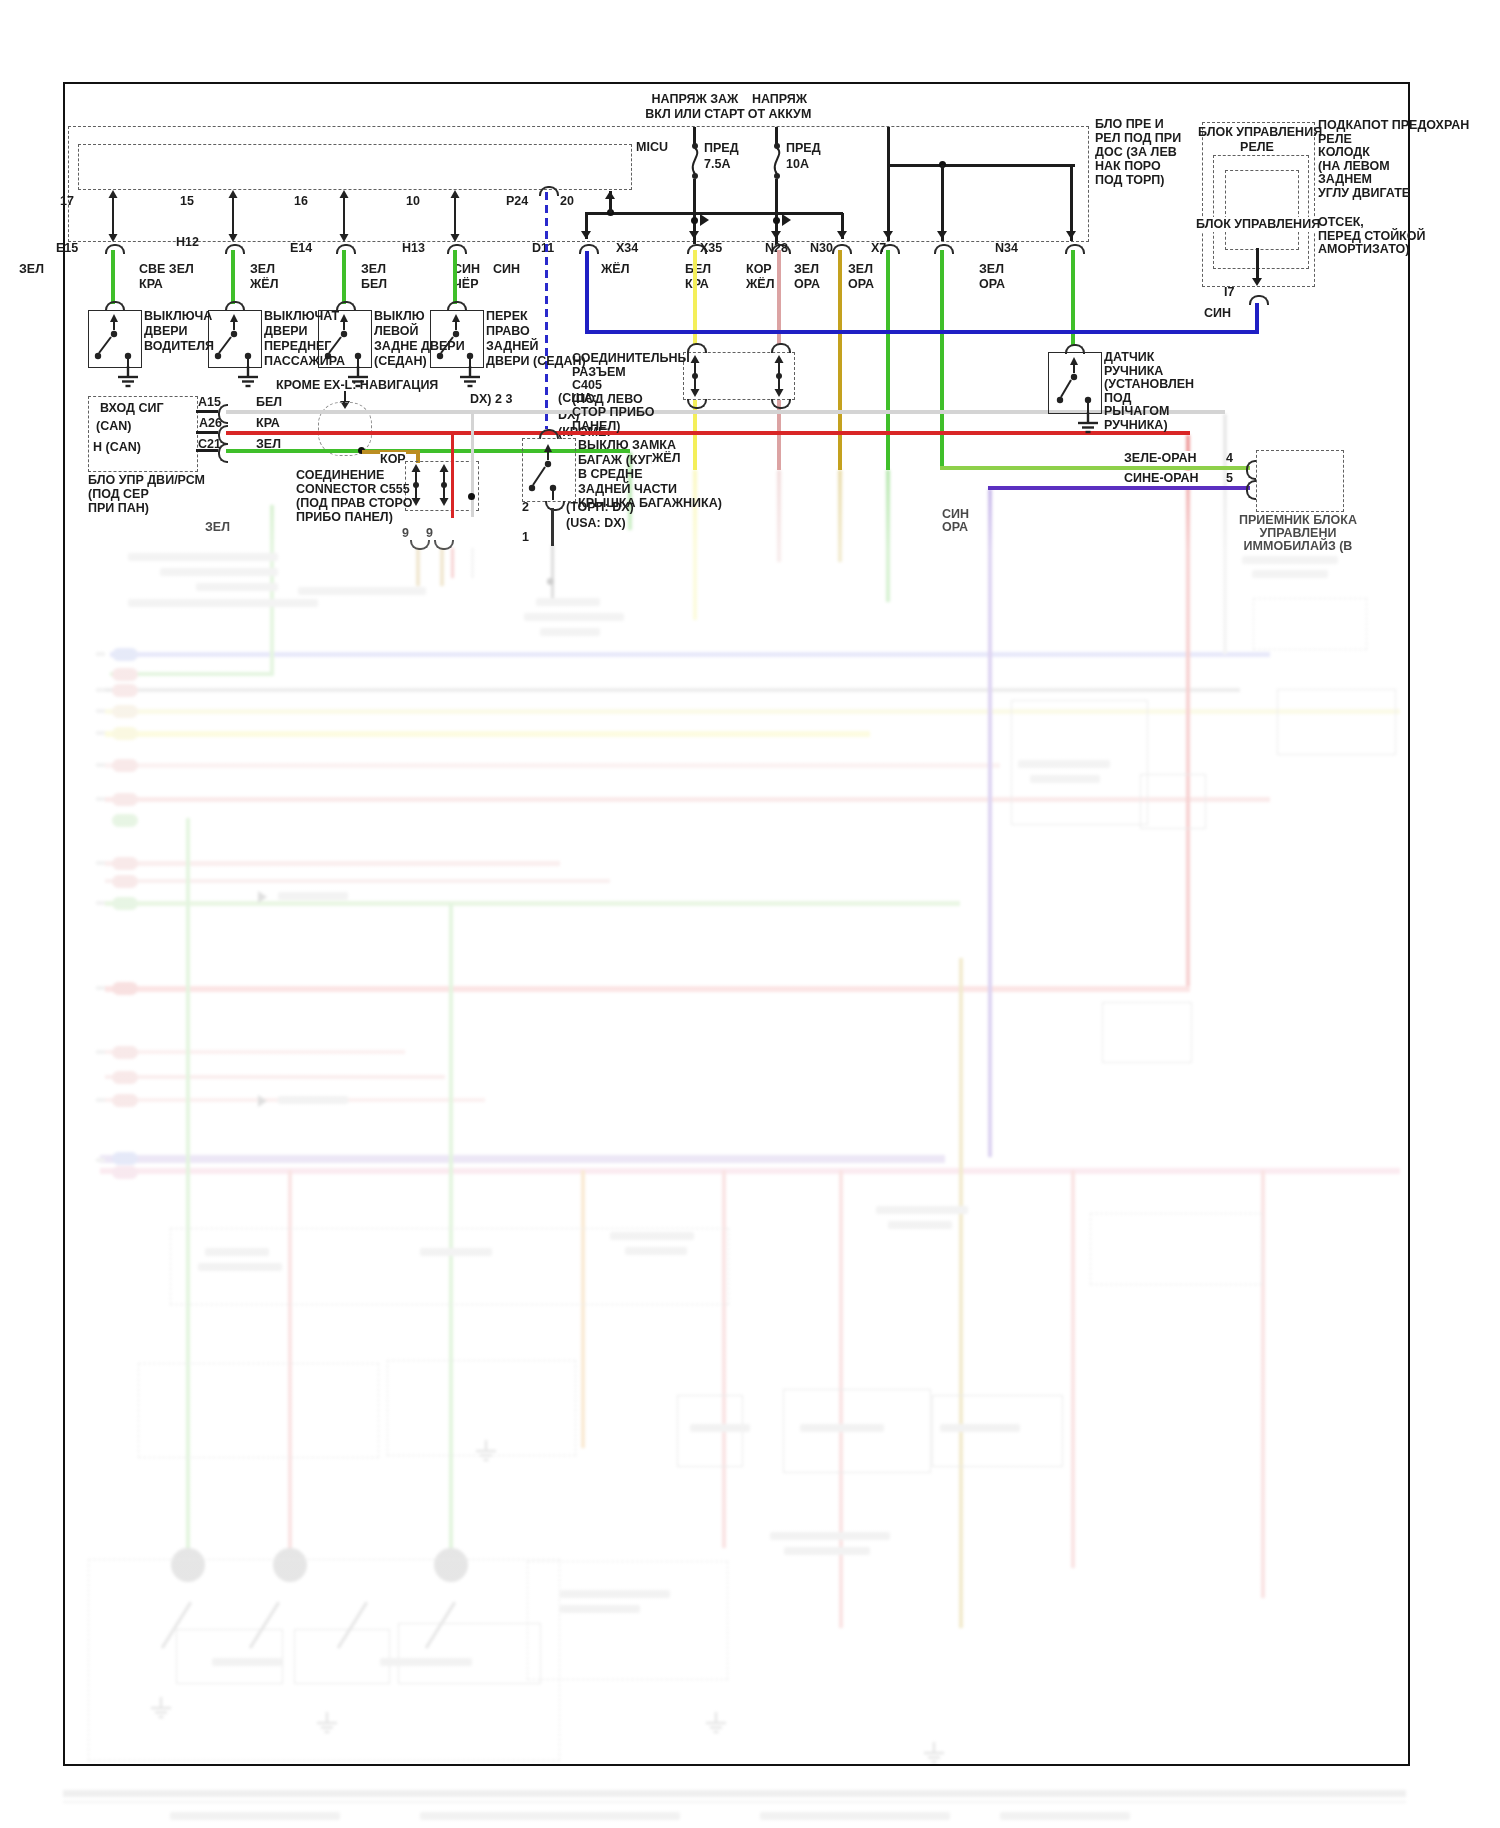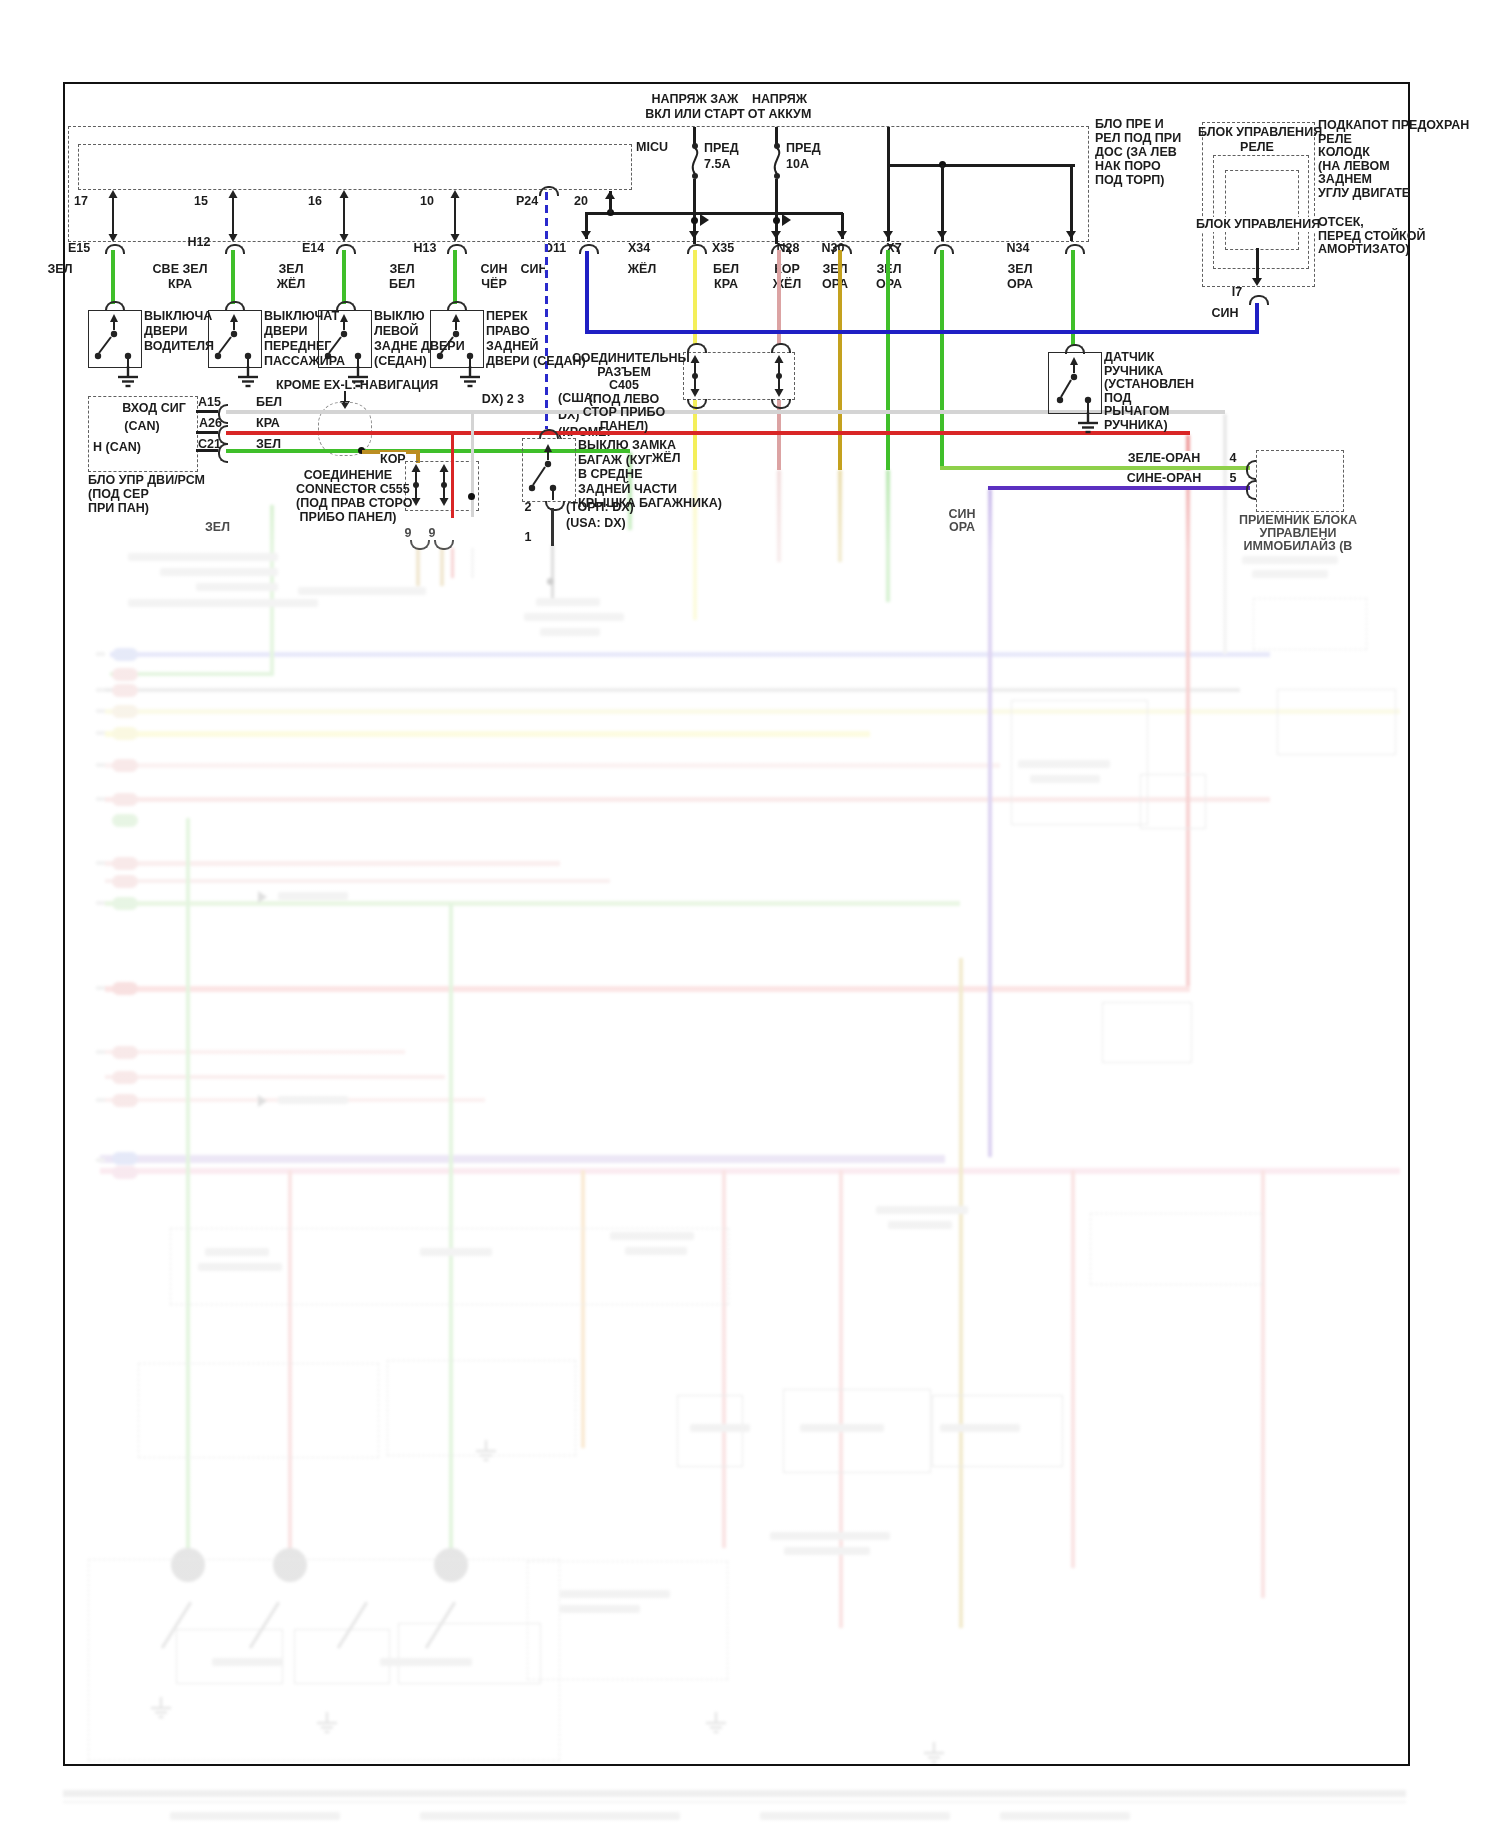--- a/index.html
+++ b/index.html
@@ -1,19 +1,19 @@
 <!DOCTYPE html>
 <html><head>
 <meta charset="utf-8">
 <style>
   html,body{margin:0;padding:0;background:#fff}
   .page{position:relative;width:1500px;height:1828px;background:#fff;overflow:hidden}
   .a{position:absolute}
   .t{font:600 12.5px/14.5px "Liberation Sans",sans-serif;color:#1c1c1c;white-space:pre}
-  .tr{text-align:center}.tc{text-align:center}
+  .tr{text-align:left}.tc{text-align:center}
   .h{height:2.5px;background:#1c1c1c}
   .v{width:2.5px;background:#1c1c1c}
   .db{border:1.6px dashed #606060}
   .sb{border:1.7px solid #2a2a2a}
   .cap{width:16px;height:8px;border:2px solid #2a2a2a;border-bottom:none;border-radius:9px 9px 0 0}
   .cup{width:16px;height:8px;border:2px solid #2a2a2a;border-top:none;border-radius:0 0 9px 9px}
   .sbr{width:8px;height:16px;border:2px solid #2a2a2a;border-right:none;border-radius:9px 0 0 9px}
   .dot{width:7px;height:7px;border-radius:50%;background:#111}
   .ah{width:0;height:0;border:5px solid transparent;border-top:8px solid #1c1c1c}
   .ahu{width:0;height:0;border:5px solid transparent;border-bottom:8px solid #1c1c1c}
@@ -447,21 +447,21 @@
   <div class="a t" style="left:486px;top:309px;line-height:15px">ПЕРЕК<br>ПРАВО<br>ЗАДНЕЙ<br>ДВЕРИ (СЕДАН)</div>
 
   <div class="a t" style="left:276px;top:378px">КРОМЕ EX-L: НАВИГАЦИЯ</div>
   <svg class="a" style="left:339px;top:391px" width="12" height="18">
       <path d="M6 0 V11" stroke="#222" stroke-width="2"></path>
       <path d="M6 18 l-5 -8 h10 z" fill="#222"></path>
     </svg>
   <div class="a" style="left:318px;top:402px;width:52px;height:52px;border:1.6px dashed #8a8a8a;border-radius:22px"></div>
 
   <div class="a db" style="left:88px;top:396px;width:108px;height:74px"></div>
-  <div class="a t tr" style="left:108px;top:401px;width:92px">ВХОД СИГ</div>
+  <div class="a t tr" style="left:100px;top:401px;width:92px">ВХОД СИГ</div>
   <div class="a t tr" style="left:96px;top:419px;width:92px">(CAN)</div>
   <div class="a t" style="left:93px;top:440px">H (CAN)</div>
   <div class="a t" style="left:198px;top:395px">A15</div>
   <div class="a t" style="left:199px;top:416px">A26</div>
   <div class="a t" style="left:198px;top:437px">C21</div>
   <div class="a t" style="left:256px;top:395px">БЕЛ</div>
   <div class="a t" style="left:256px;top:416px">КРА</div>
   <div class="a t" style="left:256px;top:437px">ЗЕЛ</div>
   <div class="a h" style="left:196px;top:410px;width:22px"></div>
   <div class="a h" style="left:196px;top:431px;width:22px"></div>

